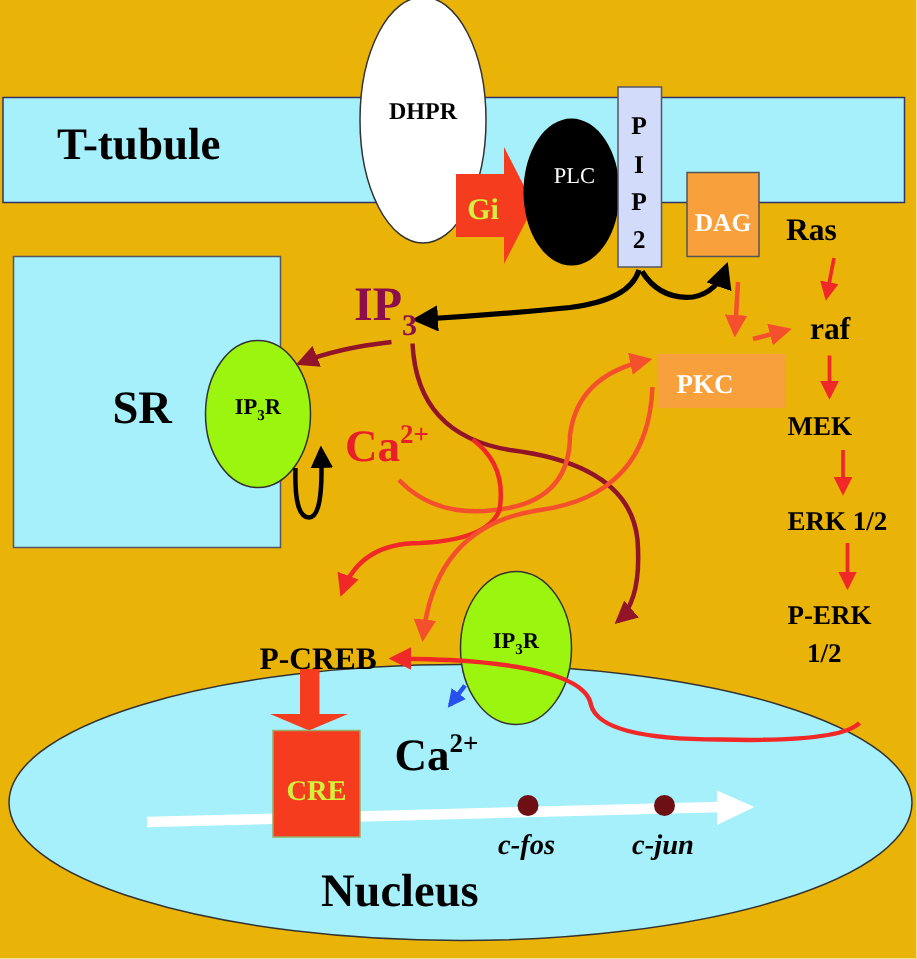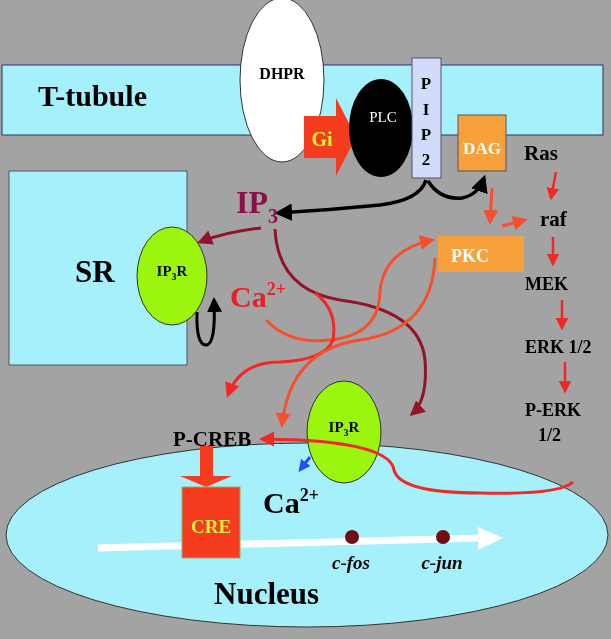--- a/index.html
+++ b/index.html
@@ -1,16 +1,16 @@
 <!DOCTYPE html>
 <html><head>
 <meta charset="utf-8">
 <style>
   html, body { margin:0; padding:0; background:#ffffff; }
-  #stage { position:relative; width:611px; height:639px; overflow:hidden; background:#a3a3a3; }
+  #stage { position:relative; width:611px; height:639px; overflow:hidden; background:#eab308; }
   svg { position:absolute; left:0; top:0; }
   .lbl { font-family:"Liberation Serif", serif; font-weight:bold; }
 </style>
 </head>
 <body>
 
 <div id="stage">
 <svg width="611" height="639" viewBox="0 0 611 639" xmlns="http://www.w3.org/2000/svg">
   <defs>
     <marker id="mBlack" viewBox="0 0 10 10" refX="8" refY="5" markerWidth="5" markerHeight="5" orient="auto">

